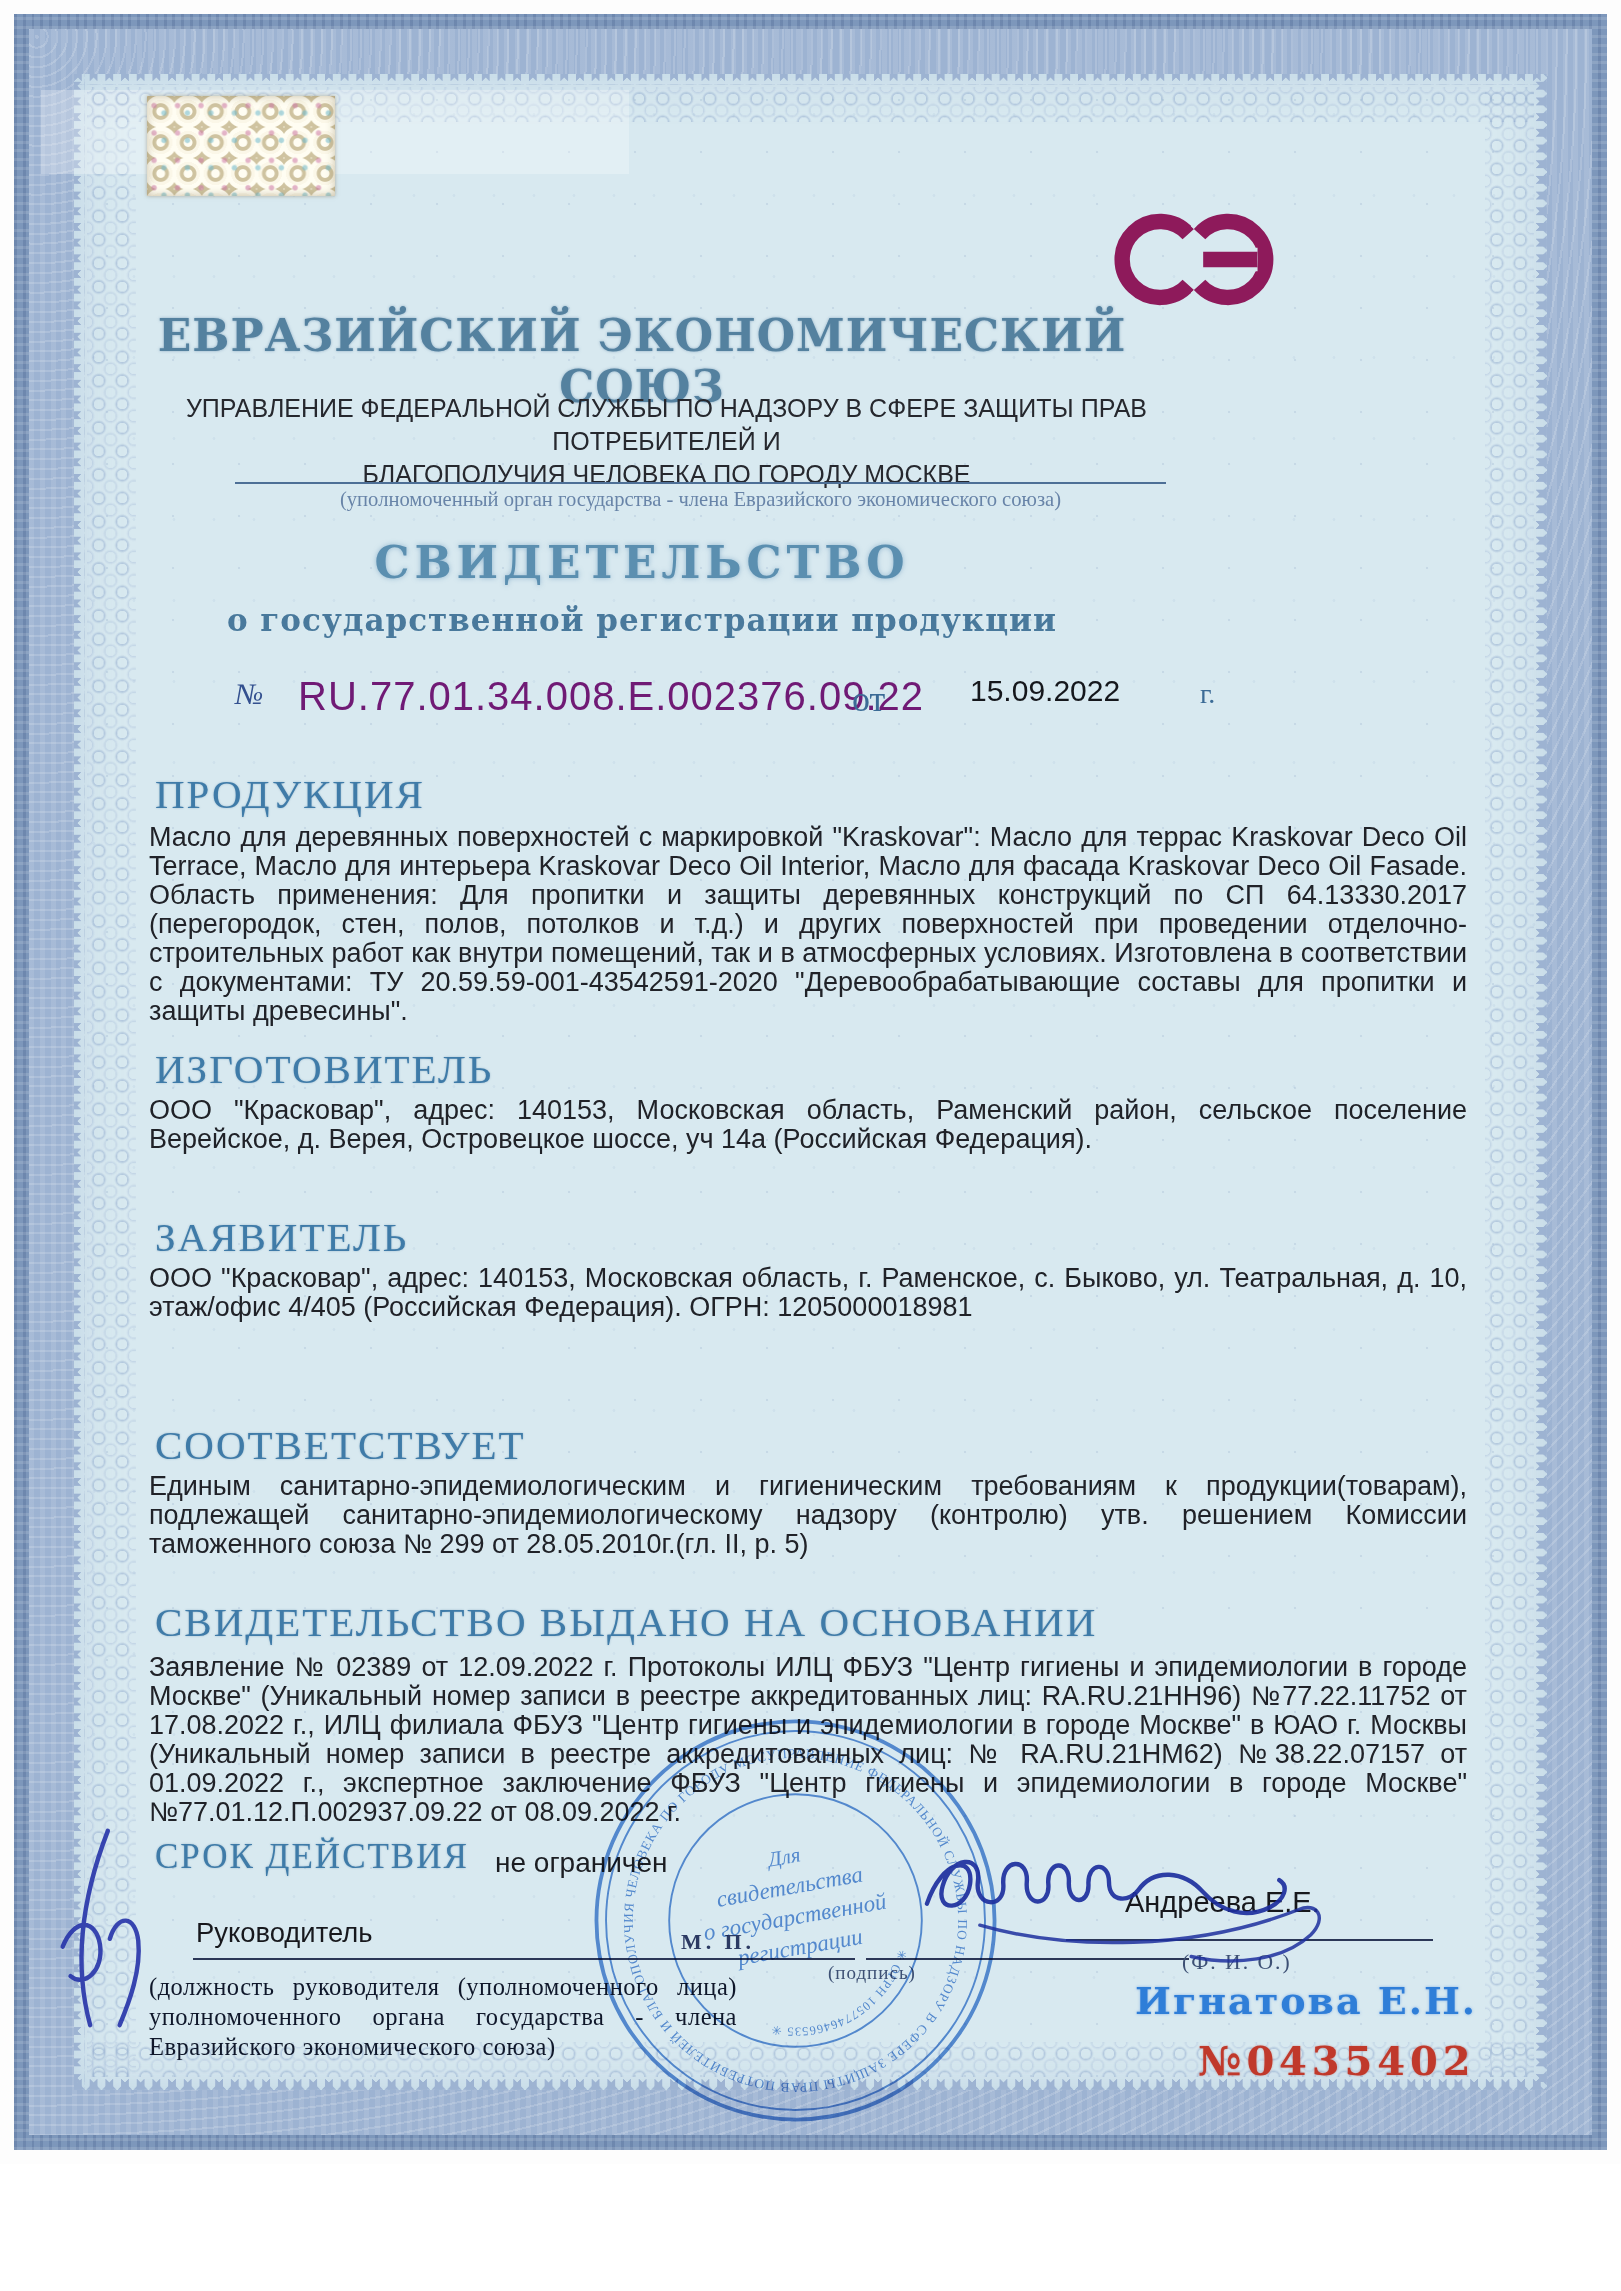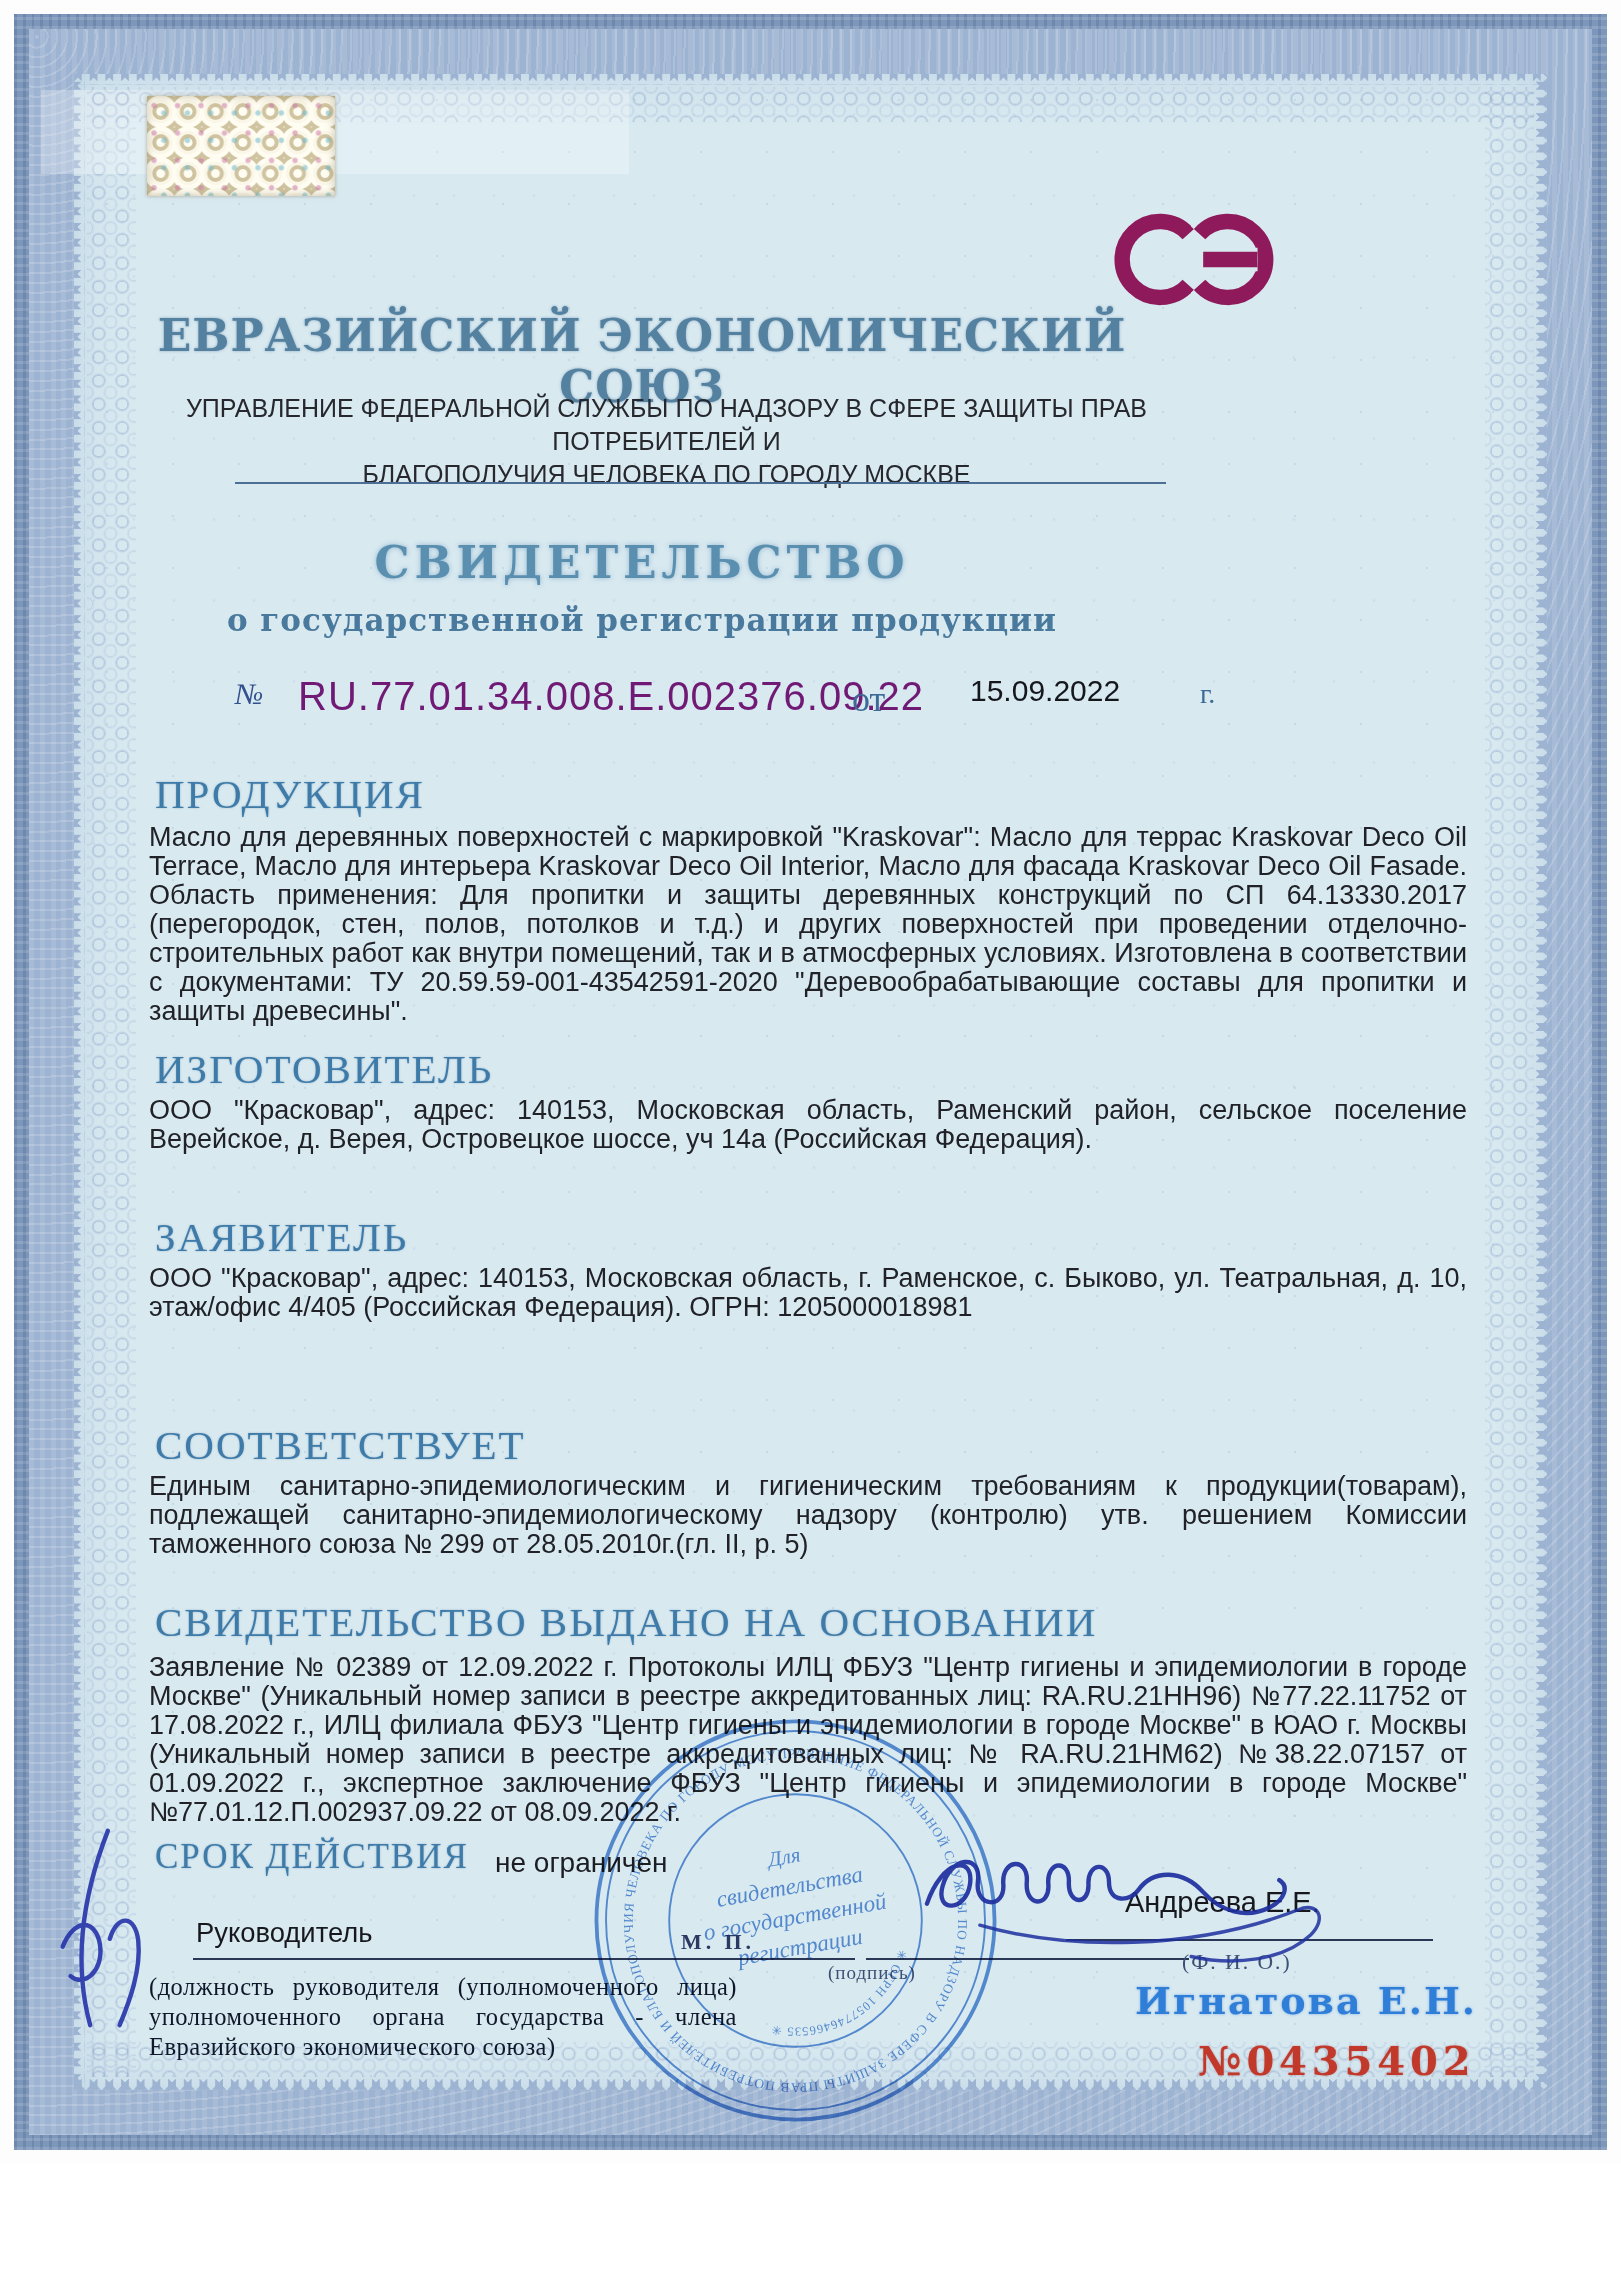--- a/index.html
+++ b/index.html
@@ -136,20 +136,21 @@
     <path d="M94,57 H147" fill="none" stroke="#d8e9f0" stroke-width="23"></path>
     <path d="M94,57 H147" fill="none" stroke="#8e1a5b" stroke-width="15"></path>
   </svg>
 
   <div class="abs union-title center">ЕВРАЗИЙСКИЙ ЭКОНОМИЧЕСКИЙ СОЮЗ</div>
   <div class="abs auth center">
     <div>УПРАВЛЕНИЕ ФЕДЕРАЛЬНОЙ СЛУЖБЫ ПО НАДЗОРУ В СФЕРЕ ЗАЩИТЫ ПРАВ ПОТРЕБИТЕЛЕЙ И</div>
     <div>БЛАГОПОЛУЧИЯ ЧЕЛОВЕКА ПО ГОРОДУ МОСКВЕ</div>
   </div>
   <div class="abs auth-rule"></div>
+  <div class="abs auth-note center">(уполномоченный орган государства - члена Евразийского экономического союза)</div>
 
   <div class="abs doc-title center">СВИДЕТЕЛЬСТВО</div>
   <div class="abs doc-subtitle center">о государственной регистрации продукции</div>
 
   <div class="abs reg-row">
     <span class="no">№</span>
     <span class="num">RU.77.01.34.008.E.002376.09.22</span>
     <span class="ot">от</span>
     <span class="date">15.09.2022</span>
     <span class="g">г.</span>

